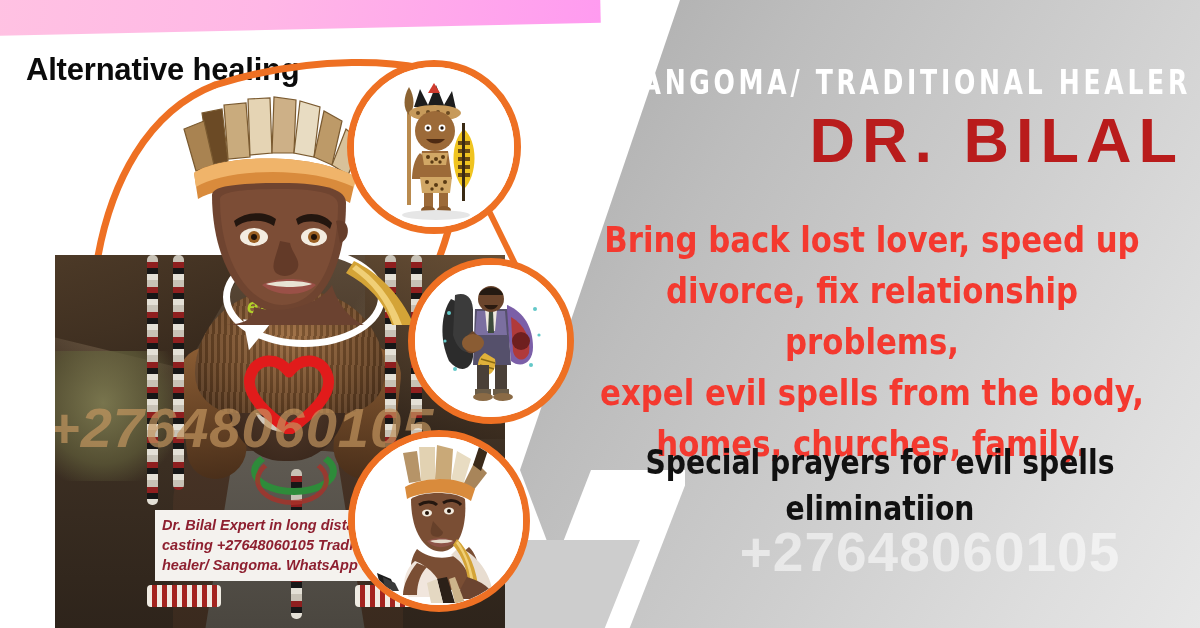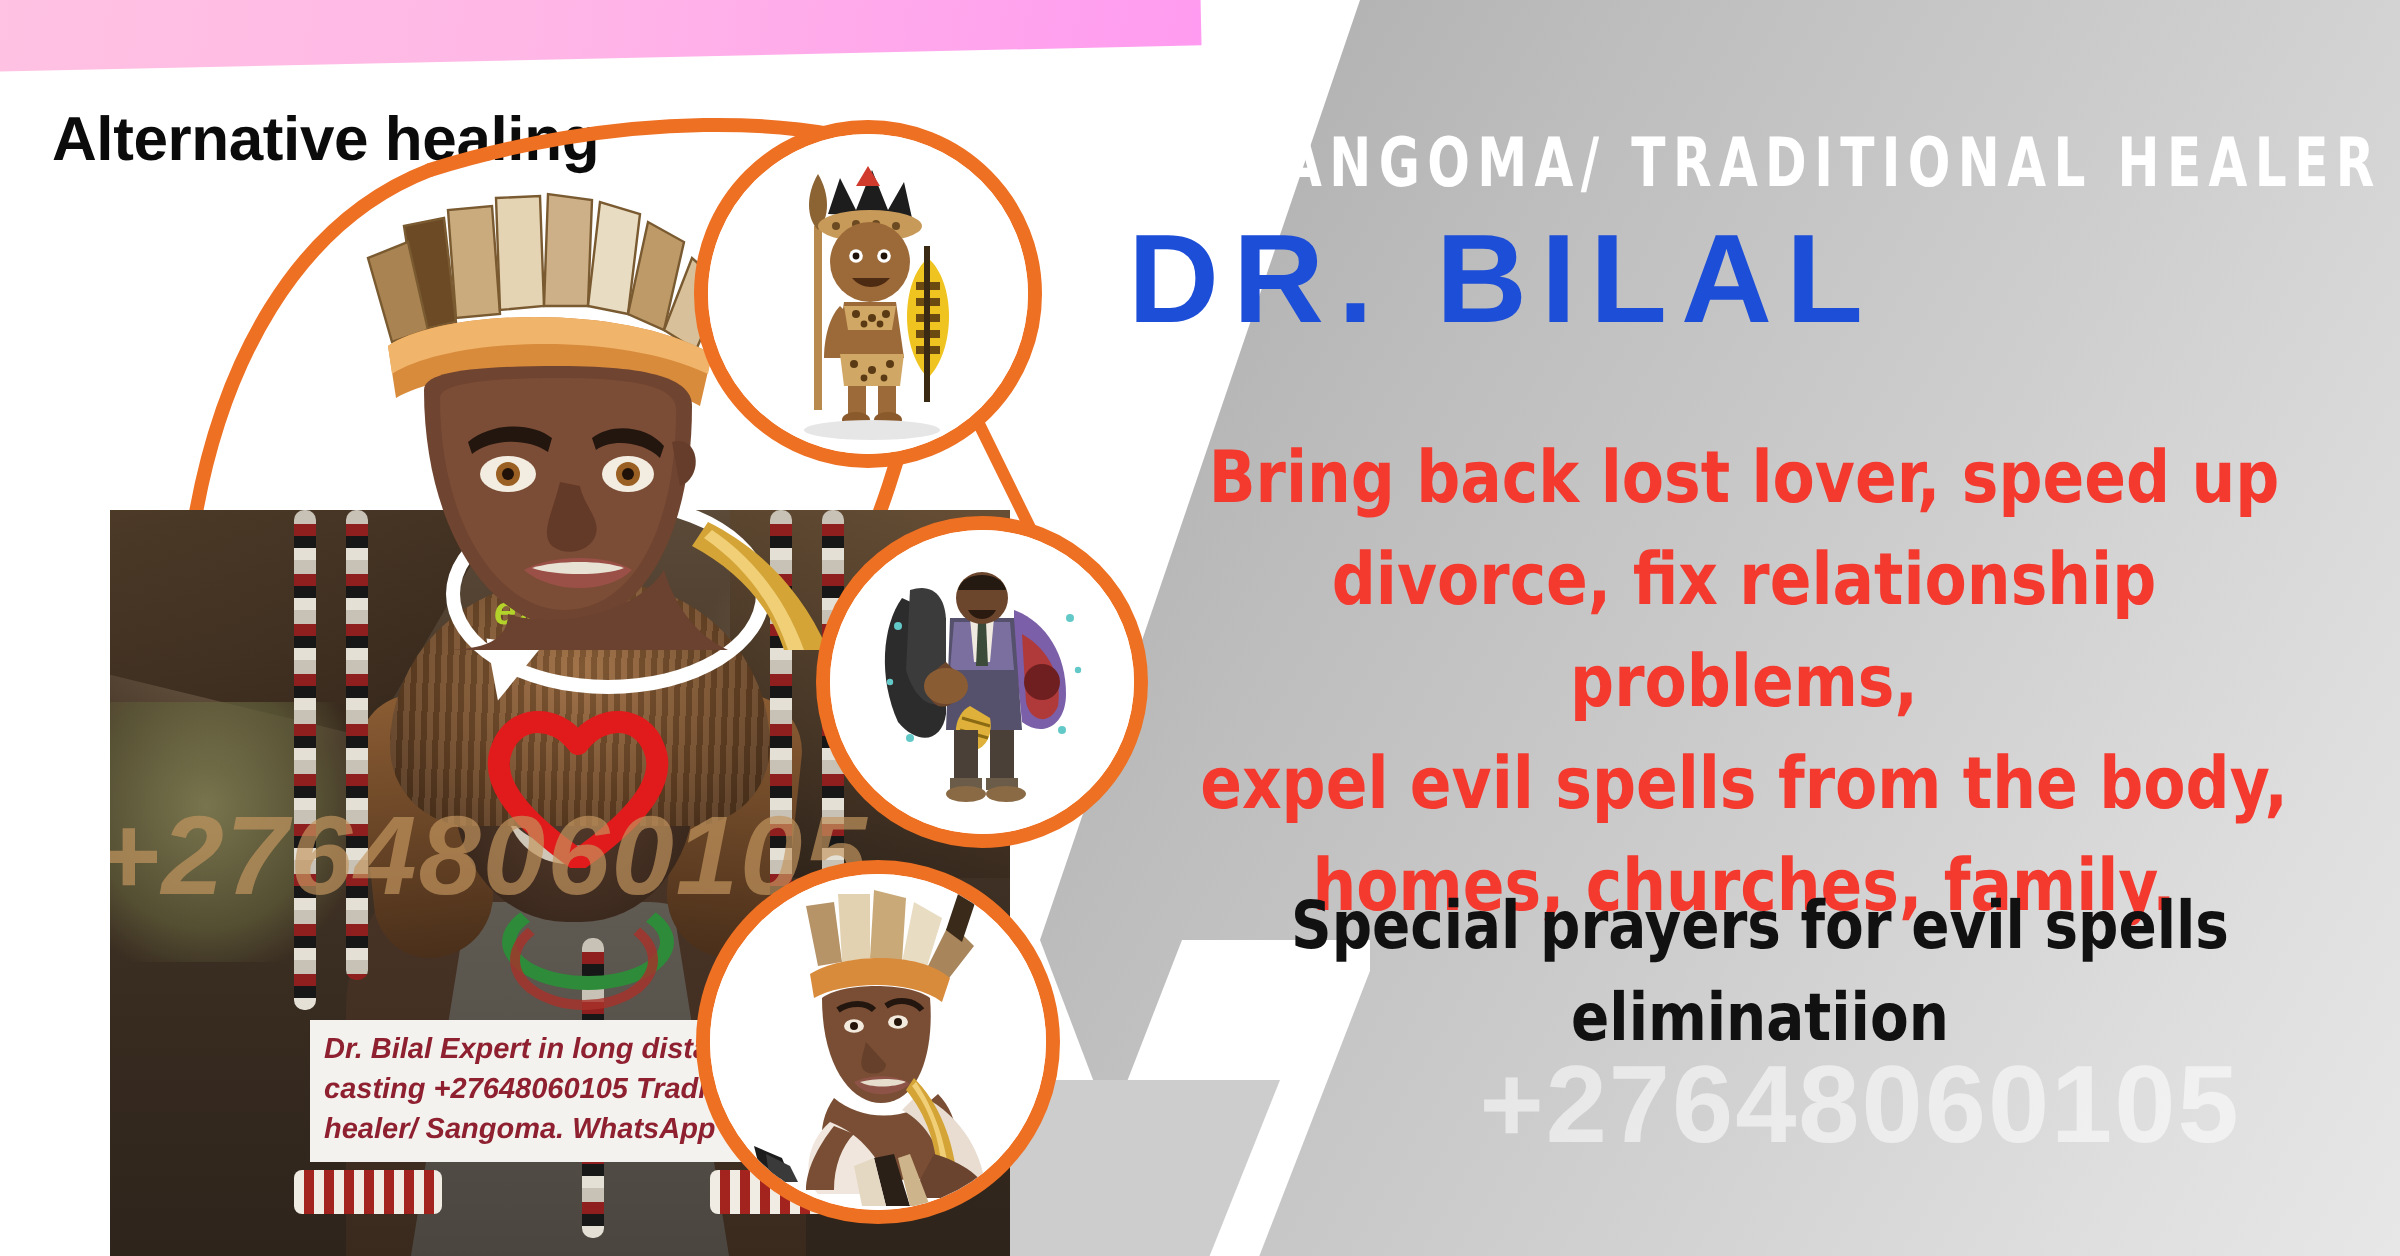--- a/index.html
+++ b/index.html
@@ -50,21 +50,21 @@
   .kicker{
     position:absolute;left:24px;top:62px;width:620px;
     text-align:center;color:#ffffff;
     font-family:"DejaVu Sans Condensed","Liberation Sans Narrow","Liberation Sans",sans-serif;
     font-weight:bold;font-size:34px;letter-spacing:4.5px;
     transform:scaleX(0.82);transform-origin:center;
     white-space:nowrap;
   }
   .brand{
     position:absolute;left:24px;top:104px;width:620px;
-    text-align:left;color:#1d4ed8;
+    text-align:right;color:#b91c1c;
     font-weight:bold;font-size:63px;letter-spacing:7px;
     white-space:nowrap;
   }
   .red-copy{
     position:absolute;left:18px;top:214px;width:628px;
     text-align:center;color:#f4392f;
     font-weight:bold;font-size:36px;line-height:51px;
     font-family:"DejaVu Sans Condensed","Liberation Sans Narrow","Liberation Sans",sans-serif;
     transform:scaleX(0.95);transform-origin:center top;
   }

